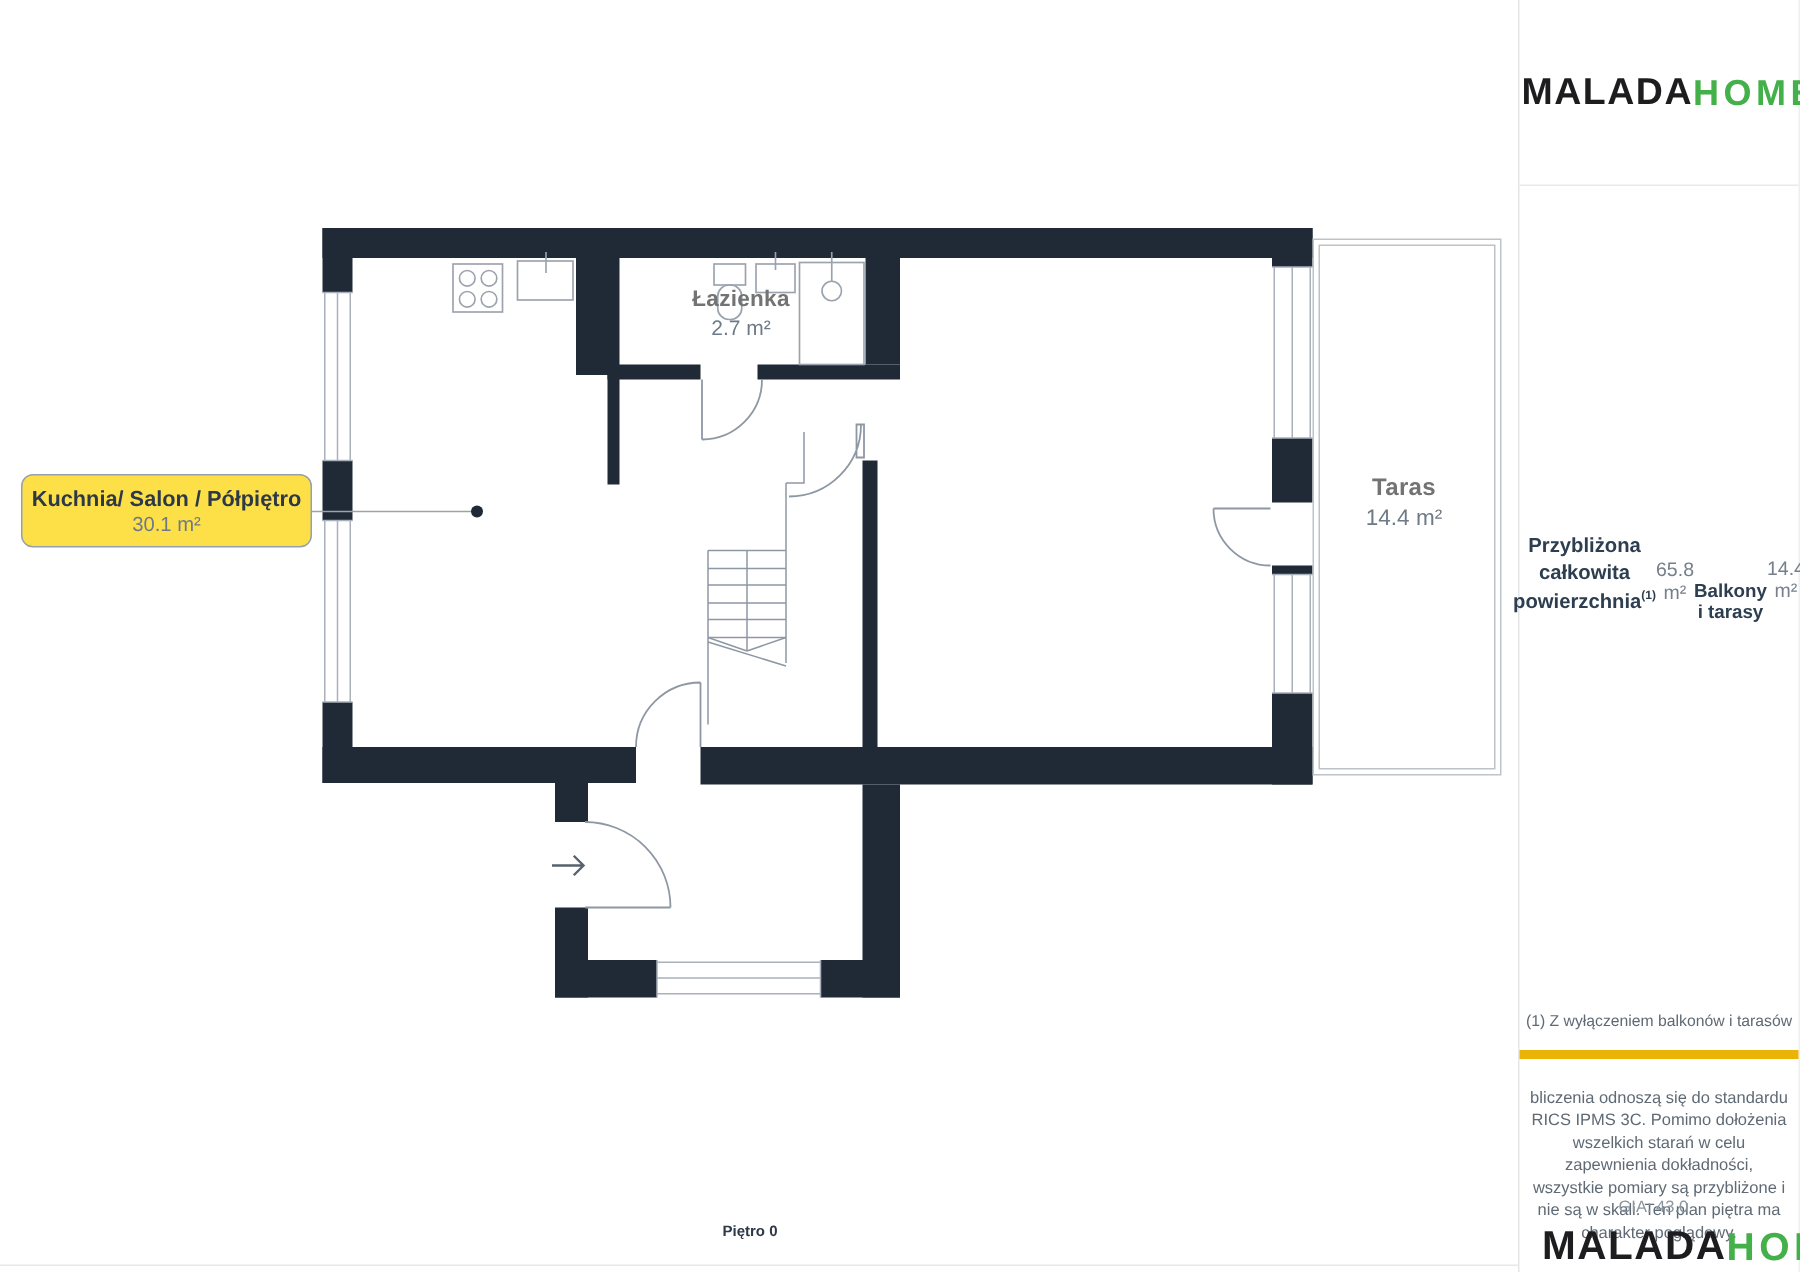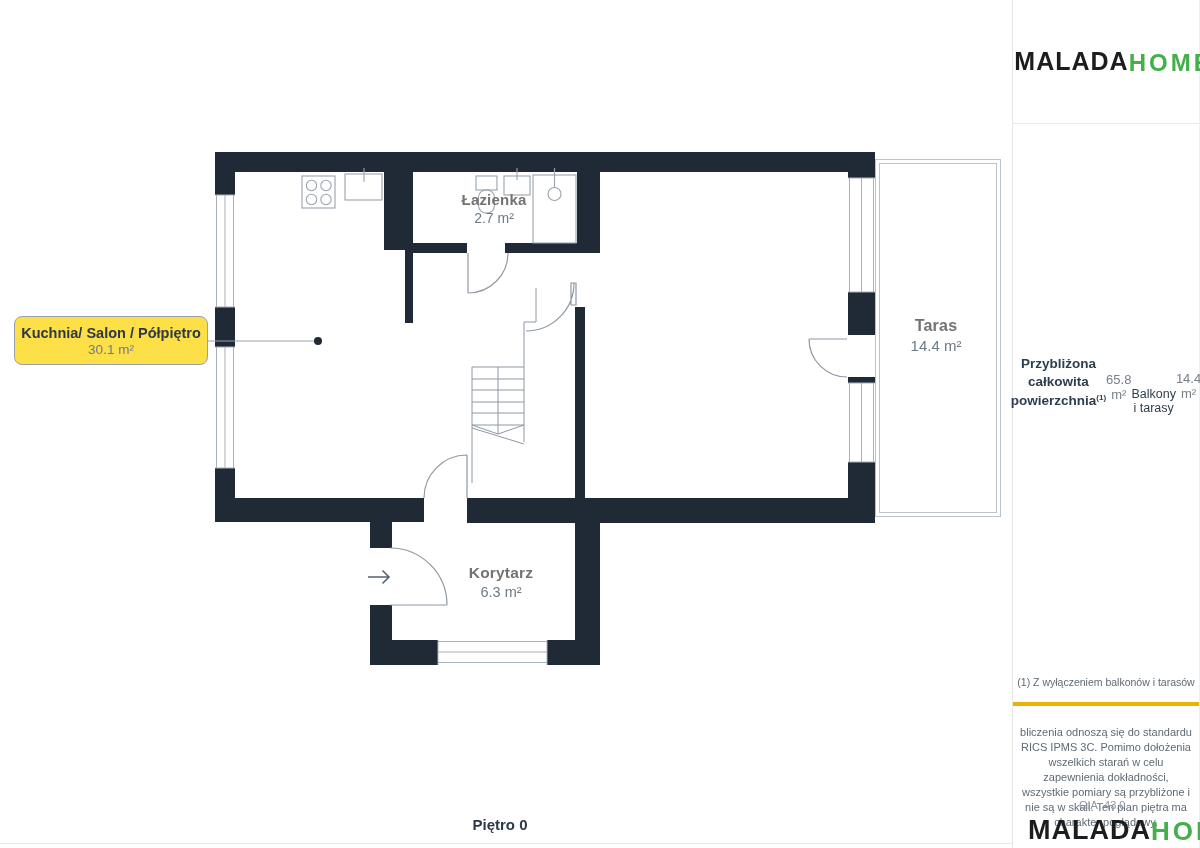--- a/index.html
+++ b/index.html
@@ -18,39 +18,39 @@
   .lbl-korytarz .rname{font-size:15.5px;} .lbl-korytarz .rarea{font-size:14.5px;}
   .kuchnia-box{
     position:absolute;left:14px;top:316px;width:192px;height:47px;z-index:2;
     border:1.5px solid #98a1ab;border-radius:8px;background:#fde047;
     display:flex;flex-direction:column;align-items:center;justify-content:center;text-align:center;
   }
   .kuchnia-box .rname{font-size:14.5px;font-weight:bold;color:#2d3947;}
   .kuchnia-box .rarea{font-size:13.5px;color:#6e7a87;margin-top:1px;}
   .floor-label{
     position:absolute;left:430px;top:816px;width:140px;z-index:2;text-align:center;
-    font-size:15px;font-weight:bold;color:#2d3947;
+    font-size:10px;font-weight:bold;color:#2d3947;
   }
   
   .sidebar{
     position:absolute;left:1012px;top:0;width:186px;height:848px;background:#fff;
     border-left:1px solid #e6e6e6;border-right:1px solid #efefef;z-index:3;
   }
   .sb-logo{height:123px;border-bottom:1px solid #e9e9e9;display:flex;align-items:center;justify-content:center;gap:5px;}
   .logo-text{display:flex;flex-direction:row;align-items:center;line-height:1;margin-left:10px;}
   .logo-primary{font-weight:bold;color:#1d1d1f;font-size:25px;letter-spacing:1px;}
   .logo-secondary{font-weight:bold;color:#43b049;font-size:24px;letter-spacing:3px;margin-top:2px;text-align:center;}
   .sb-summary{height:537px;display:flex;align-items:center;justify-content:center;
     text-align:center;padding:0 8px 20px;box-sizing:border-box;}
   .sum-title{font-size:13.5px;font-weight:bold;color:#2d3e50;line-height:1.35;}
   .sum-title sup{font-size:8px;}
   .sum-value{font-size:13px;color:#75808c;margin-top:9px;}
-  .sum-sub{font-size:12.5px;font-weight:normal;color:#2d3e50;margin-top:37px;}
+  .sum-sub{font-size:12.5px;font-weight:bold;color:#2d3e50;margin-top:37px;}
   .sum-subvalue{font-size:13px;color:#75808c;margin-top:7px;}
-  .sb-footnote{height:45px;border-bottom:4px solid #eab308;display:flex;align-items:center;justify-content:center;
+  .sb-footnote{height:45px;border-bottom:6px solid #eab308;display:flex;align-items:center;justify-content:center;
     font-size:10.5px;color:#5f6a75;text-align:center;padding:0 4px;box-sizing:border-box;}
   .sb-disclaimer{padding:19px 6px 0;font-size:11px;line-height:15px;color:#5f6a75;text-align:center;}
   .sb-gia{position:absolute;left:66px;top:799px;font-size:11px;color:#8b95a0;z-index:1;}
   .sb-bottomlogo{position:absolute;left:1px;bottom:-15px;width:100%;display:flex;align-items:center;gap:4px;z-index:2;pointer-events:none;}
   .sb-bottomlogo .logo-primary{font-size:27px;}
   .sb-bottomlogo .logo-secondary{font-size:26px;}
 </style>
 </head>
 <body>
 
@@ -173,24 +173,20 @@
     <div class="rname">Łazienka</div>
     <div class="rarea">2.7 m²</div>
   </div>
 
 
   <div class="room-label lbl-taras" style="left:866px;top:317px;width:140px;">
     <div class="rname">Taras</div>
     <div class="rarea">14.4 m²</div>
   </div>
 
-  <div class="room-label lbl-korytarz" style="left:431px;top:564px;width:140px;">
-    <div class="rname">Korytarz</div>
-    <div class="rarea">6.3 m²</div>
-  </div>
 
   <div class="floor-label">Piętro 0</div>
 
   <aside class="sidebar">
 
     <div class="sb-logo">
       <svg width="56" height="60" viewBox="0 0 60 64">
         <g clip-path="url(#houseClip)">
           <rect x="0" y="0" width="60" height="64" fill="url(#bars)"></rect>
           <rect x="16" y="28" width="28" height="28" fill="#ffffff"></rect>

